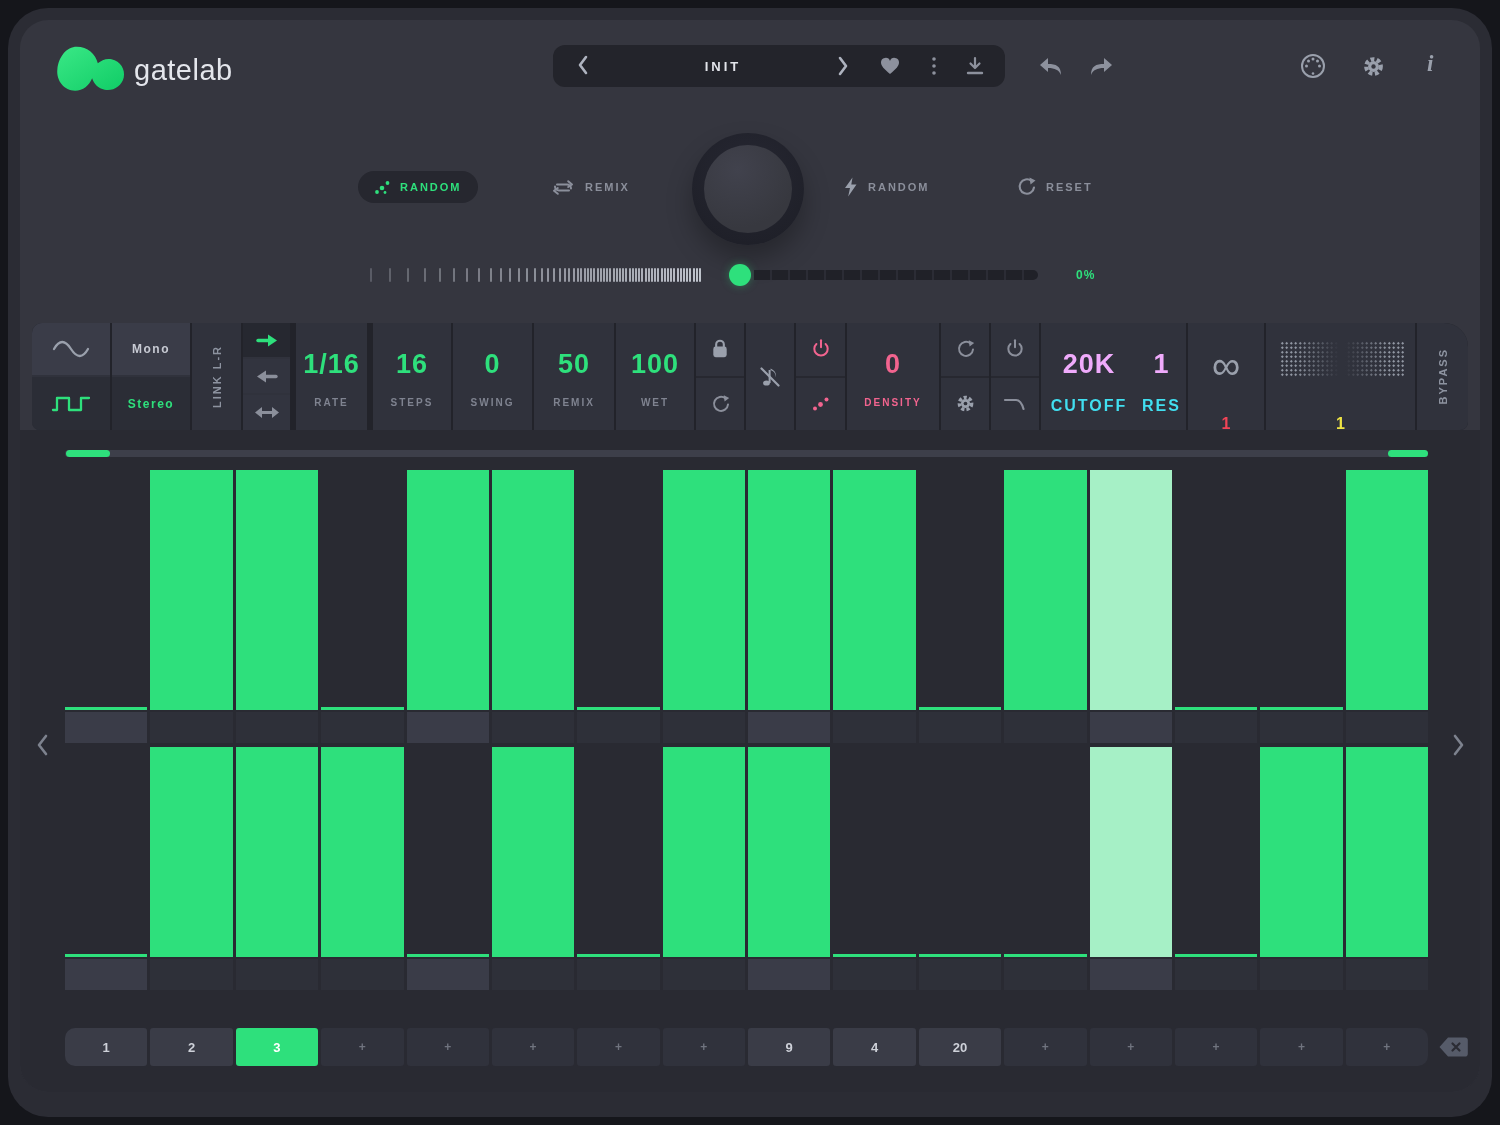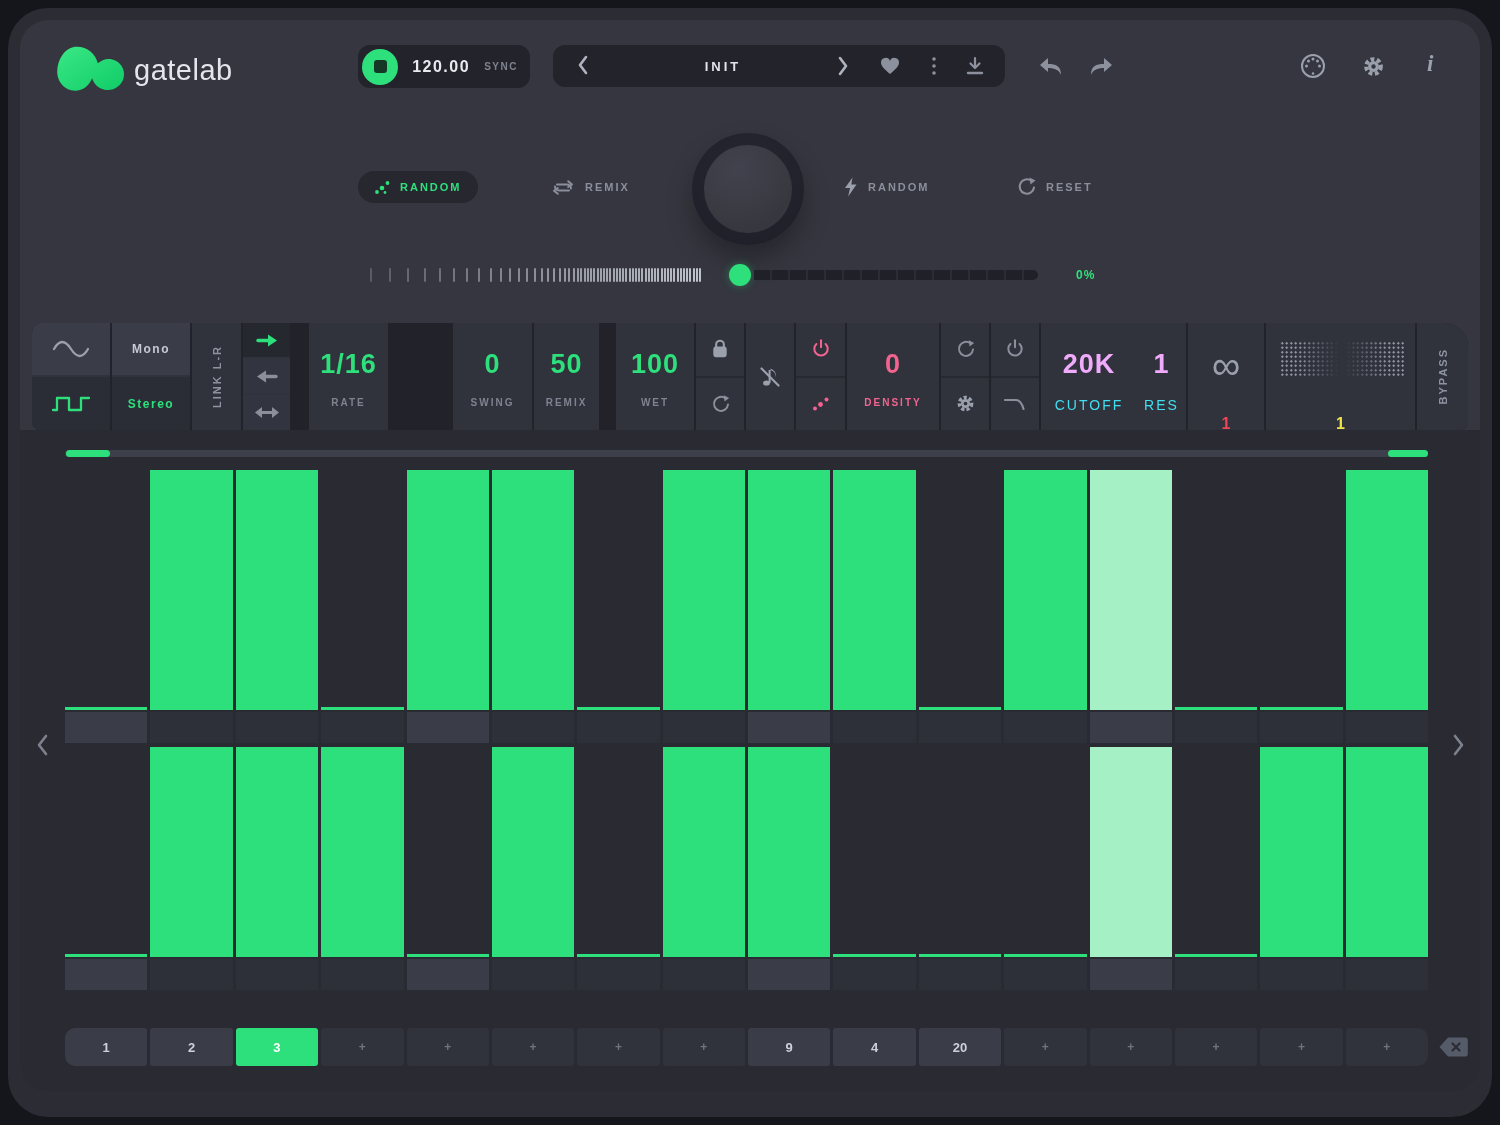--- a/index.html
+++ b/index.html
@@ -62,21 +62,21 @@
   .vtext{writing-mode:vertical-rl;transform:rotate(180deg);font-size:11px;font-weight:700;
          letter-spacing:2px;color:#8d93a0;}
   .cell.flat{display:flex;align-items:center;justify-content:center;}
   .stack2{display:flex;flex-direction:column;}
   .stack2 .s{flex:1;display:flex;align-items:center;justify-content:center;border-bottom:2px solid #272830;}
   .stack2 .s:last-child{border-bottom:none;}
   .mono-lbl{font-size:12px;font-weight:700;letter-spacing:1.5px;color:#c7cad3;}
   .stereo-lbl{font-size:12px;font-weight:700;letter-spacing:1.5px;color:#2ee07c;}
   .pink .num{color:#f2648f;} .pink .lbl{color:#f2648f;}
   .cyannum{font-size:27px;font-weight:700;letter-spacing:1px;color:#f0abfc;}
-  .cyanlbl{font-size:14px;font-weight:400;letter-spacing:2px;color:#41dff0;}
+  .cyanlbl{font-size:16px;font-weight:700;letter-spacing:2px;color:#41dff0;}
   .rednum{position:absolute;left:0;right:0;top:92px;text-align:center;font-size:16px;font-weight:700;color:#f24457;}
   .yelnum{position:absolute;left:0;right:0;top:92px;text-align:center;font-size:16px;font-weight:700;color:#eee344;}
   .inf{font-size:40px;color:#9aa0ac;line-height:1;}
   .noise{position:absolute;top:18px;width:62px;height:36px;
          background-image:radial-gradient(circle,#9aa0ac 1.1px,transparent 1.25px);
          background-size:4.5px 4.5px;}
   .noise.fr{-webkit-mask-image:linear-gradient(90deg,#000 25%,transparent 96%);
             mask-image:linear-gradient(90deg,#000 25%,transparent 96%);}
   .noise.fl{-webkit-mask-image:linear-gradient(270deg,#000 25%,transparent 96%);
             mask-image:linear-gradient(270deg,#000 25%,transparent 96%);}
@@ -117,27 +117,20 @@
           <linearGradient id="lg" x1="0" y1="0" x2="1" y2="1">
         <stop offset="0" stop-color="#3ae886"></stop>
             <stop offset="1" stop-color="#10cc66"></stop>
       </linearGradient>
         </defs>
       <path fill="url(#lg)" d="M19.5 2.5 C29 2.5 36 9 38 17 C41 14.5 45.5 12.5 50 13.5 C58 15.2 62.3 22.5 60.8 29.5 C59.2 37 51.5 41.8 44 40.3 C38.5 39.2 34.5 35.2 33 30.2 C30.5 36.5 25 41.2 18 41.2 C8.5 41.2 1.3 32.5 2.4 22.3 C3.5 11.3 10.5 2.5 19.5 2.5 Z"></path>
     </svg>
   </div>
   <div class="abs logo-text" style="left:134px;top:54px;">gatelab</div>
 
-  <div class="pill" style="left:358px;top:45px;width:172px;height:43px;display:flex;align-items:center;">
-    <div class="stopbtn" style="margin-left:4px;">
-      <div class="stopsq"></div>
-    </div>
-    <div class="bpm" style="flex:1;text-align:center;">120.00</div>
-    <div class="sync" style="margin-right:12px;">SYNC</div>
-  </div>
 
   <div class="pill" style="left:553px;top:45px;width:452px;height:42px;">
     <div class="abs chev" style="left:24px;top:9px;">
       <svg width="12" height="22" viewBox="0 0 12 22">
           <path d="M9 3 L3 11 L9 19" fill="none" stroke="#aeb3bf" stroke-width="2.6" stroke-linecap="round" stroke-linejoin="round"></path>
         </svg>
     </div>
     <div class="abs preset-name" style="left:60px;top:14px;width:220px;text-align:center;">INIT</div>
     <div class="abs" style="left:284px;top:10px;">
       <svg width="12" height="22" viewBox="0 0 12 22">
@@ -341,29 +334,33 @@
         </svg>
       </div>
       <div class="third" style="top:72px;height:35px;">
         <svg width="26" height="13" viewBox="0 0 26 13">
           <path d="M7 6.5 H19" stroke="#8b8f9b" stroke-width="3.2" stroke-linecap="round"></path>
           <path fill="#8b8f9b" d="M8 1 L1 6.5 L8 12 Z M18 1 L25 6.5 L18 12 Z"></path>
         </svg>
       </div>
     </div>
 
-    <div class="cell" style="left:277px;width:79px;">
+    <div class="cell" style="left:264px;width:71px;">
       <div class="num">1/16</div>
       <div class="lbl">RATE</div>
+    </div>
+    <div class="cell" style="left:341px;width:78px;">
+      <div class="num">16</div>
+      <div class="lbl">STEPS</div>
     </div>
     <div class="cell" style="left:421px;width:79px;">
       <div class="num">0</div>
       <div class="lbl">SWING</div>
     </div>
-    <div class="cell" style="left:502px;width:65px;">
+    <div class="cell" style="left:502px;width:80px;">
       <div class="num">50</div>
       <div class="lbl">REMIX</div>
     </div>
     <div class="cell" style="left:584px;width:78px;">
       <div class="num">100</div>
       <div class="lbl">WET</div>
     </div>
 
     <div class="cell stack2" style="left:664px;width:48px;">
       <div class="s">

